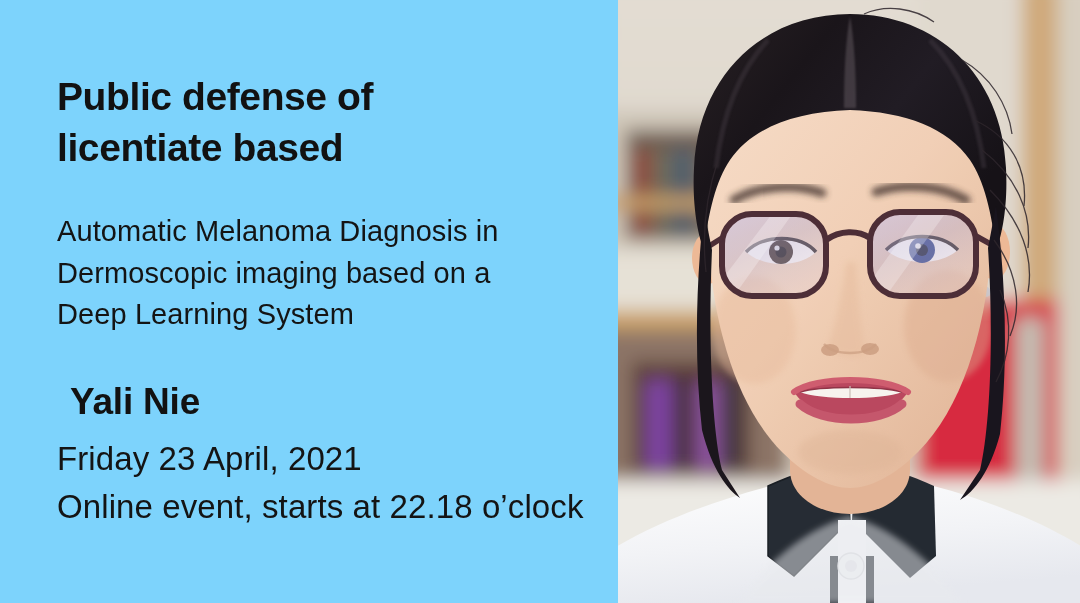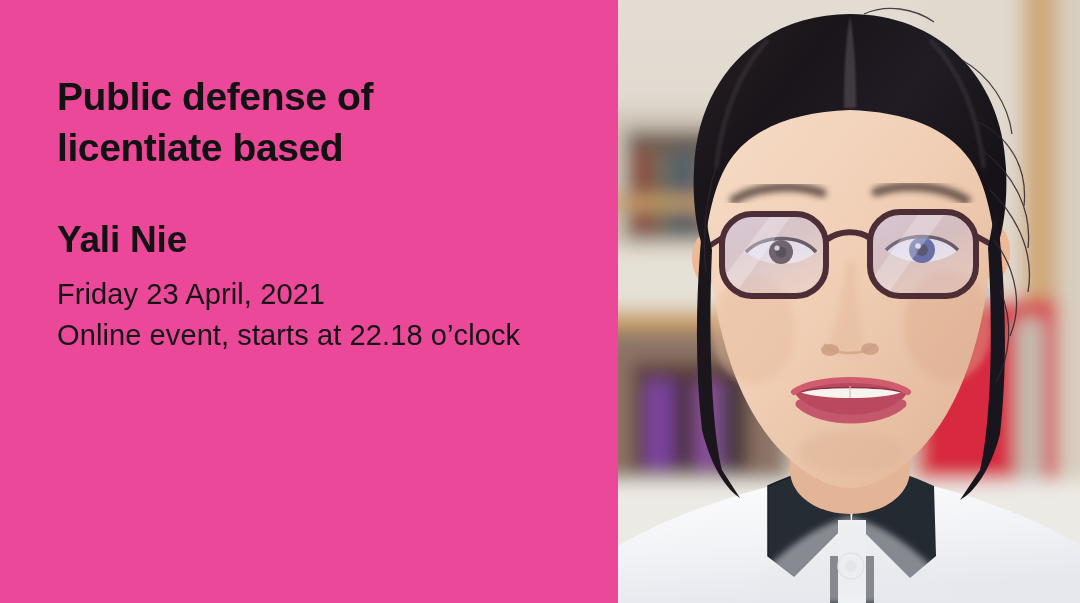--- a/index.html
+++ b/index.html
@@ -8,21 +8,21 @@
 
   #poster {
     position:relative;
     width:1080px; height:603px;
     display:flex;
   }
 
   
   #left-panel {
     width:618px; height:603px;
-    background:#ec4899;
+    background:#7dd3fc;
     position:relative;
     flex:0 0 618px;
   }
   #text-block {
     position:absolute;
     left:57px; top:72px;
     width:545px;
   }
   .headline {
     font-size:39px;
@@ -43,24 +43,25 @@
   }
   .subtitle .sub-line { display:block; }
 
   .presenter {
     margin-top:46px;
     font-size:37px;
     font-weight:700;
     line-height:1.15;
     color:#121212;
     letter-spacing:-0.2px;
+    margin-left:13px;
   }
   .details {
     margin-top:12px;
-    font-size:29px;
+    font-size:33px;
     font-weight:400;
     line-height:1.43;
     color:#141414;
     letter-spacing:0.1px;
   }
   .details .det-line { display:block; }
 
   
   #photo-panel {
     width:462px; height:603px;
@@ -77,20 +78,25 @@
 <div id="poster">
 
   <div id="left-panel">
     <div id="text-block">
 
       <div class="headline">
         <span class="hl-line">Public defense of</span>
         <span class="hl-line">licentiate based</span>
       </div>
 
+      <div class="subtitle">
+        <span class="sub-line">Automatic Melanoma Diagnosis in</span>
+        <span class="sub-line">Dermoscopic imaging based on a</span>
+        <span class="sub-line">Deep Learning System</span>
+      </div>
 
       <div class="presenter">Yali Nie</div>
 
       <div class="details">
         <span class="det-line">Friday 23 April, 2021</span>
         <span class="det-line">Online event, starts at 22.18 o’clock</span>
       </div>
 
     </div>
   </div>

